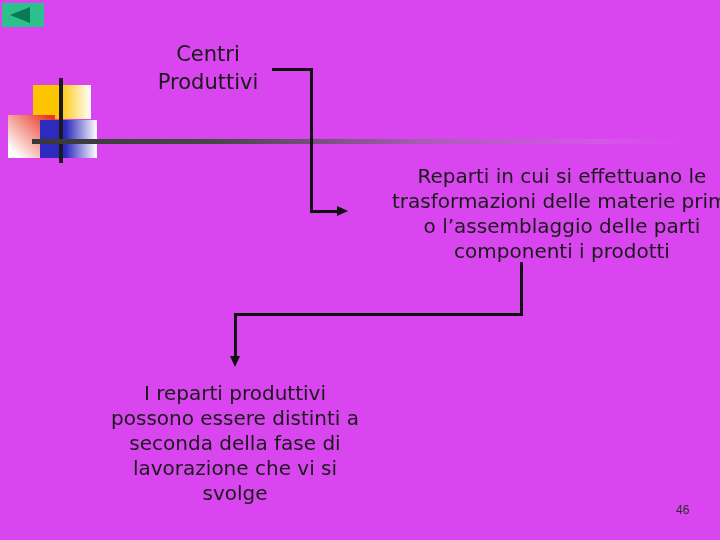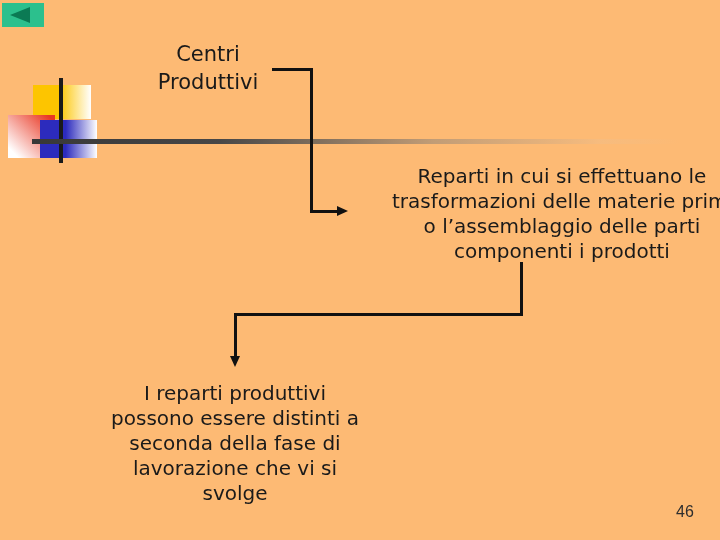--- a/index.html
+++ b/index.html
@@ -1,18 +1,18 @@
 <!DOCTYPE html>
 <html><head>
 <meta charset="utf-8">
 <style>
   html,body{margin:0;padding:0;}
   .slide{
     position:relative;width:720px;height:540px;overflow:hidden;
-    background:#fdba74;
+    background:#d946ef;
     font-family:"DejaVu Sans", sans-serif;
     color:#1a1a1a;
   }
   
   .back-btn{
     position:absolute;left:2px;top:3px;width:42px;height:24px;
     background:#2cc08d;cursor:pointer;
     display:flex;align-items:center;justify-content:flex-start;
   }
   .back-tri{
@@ -67,21 +67,21 @@
   .c2-h1{left:234px;top:313px;width:289px;height:3px;}
   .c2-v2{left:234px;top:313px;width:3px;height:44px;}
   .arrow-down{
     position:absolute;left:230px;top:356px;width:0;height:0;
     border-left:5px solid transparent;border-right:5px solid transparent;
     border-top:11px solid #111111;
   }
   .pagenum{
     position:absolute;left:676px;top:503px;width:30px;
     font-family:"Liberation Sans", sans-serif;
-    font-size:16px;color:#2e2e2e;text-align:left;
+    font-size:12px;color:#2e2e2e;text-align:left;
   }
 </style>
 </head>
 <body>
 
 <div class="slide">
 
   <div class="back-btn">
     <span class="back-tri"></span>
   </div>

